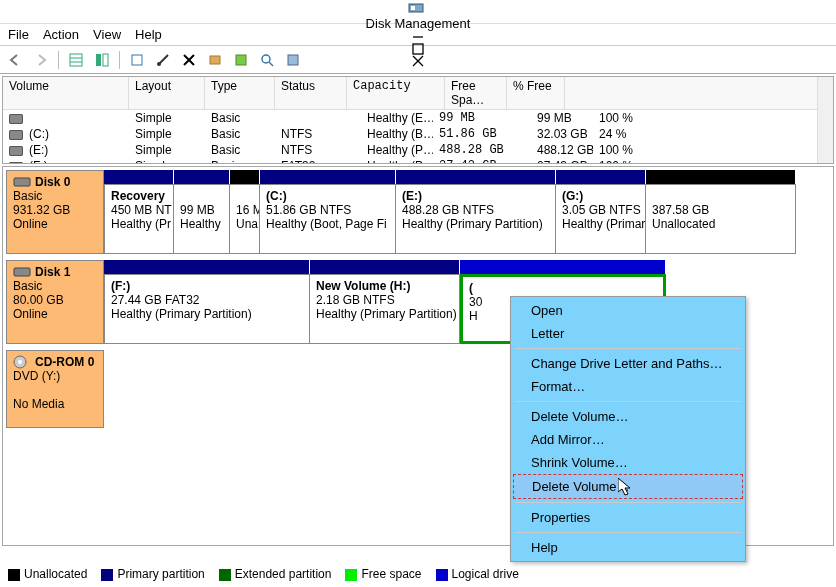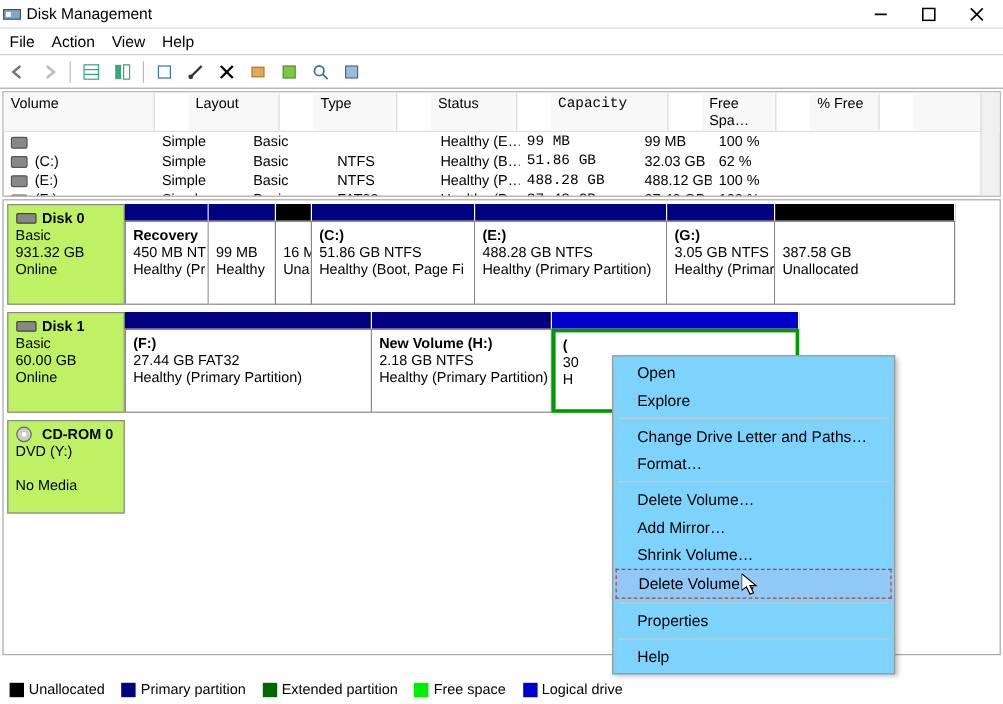--- a/index.html
+++ b/index.html
@@ -1,37 +1,37 @@
 <!DOCTYPE html>
 <html><head>
 <meta charset="utf-8">
 <style>
 * { margin: 0; padding: 0; box-sizing: border-box; font-family: "Segoe UI", Tahoma, sans-serif; font-size: 12px; }
 body { background: #fff; width: 836px; height: 587px; overflow: hidden; position: relative; }
-.titlebar { display: flex; align-items: center; height: 24px; padding: 0 2px; border-bottom: 1px solid #ddd; }
+.titlebar { display: flex; align-items: center; height: 24px; padding: 0 2px; border-bottom: 1px solid #ddd; flex-direction: column; }
 .titlebar .icon { width: 16px; height: 16px; margin-right: 4px; display:inline-flex; align-items:center; justify-content:center; }
 .titlebar .title { flex: 1; font-size: 13px; }
 .titlebar .winbtn { width: 40px; height: 22px; display:flex; align-items:center; justify-content:center; }
 .menubar { display: flex; gap: 14px; padding: 3px 8px; border-bottom: 1px solid #ccc; }
 .menubar span { font-size: 13px; }
 .toolbar { display: flex; align-items: center; gap: 4px; padding: 2px 4px; border-bottom: 1px solid #a7a7a7; height: 28px; }
 .toolbar .tbtn { width: 22px; height: 22px; display:flex; align-items:center; justify-content:center; border:1px solid transparent; }
 .toolbar .sep { width:1px; height:18px; background:#bbb; margin:0 2px;}
 .table-wrap { border: 1px solid #a7a7a7; margin: 2px; height: 88px; overflow: hidden; position: relative; }
-.table-header { display: flex; background: #fff; border-bottom: 1px solid #ddd; gap: 28px; }
+.table-header { display: flex; background: #fff; border-bottom: 1px solid #ddd; }
 .th { border-right: 1px solid #ddd; background: #f8f8f8; padding: 2px 6px; font-size: 12px; }
 .tbody { overflow:hidden; }
 .tr { display: flex; padding: 1px 0; }
 .td { padding: 0 6px; font-size: 12px; white-space: nowrap; overflow: hidden; }
 .col-vol{width:126px;} .col-layout{width:76px;} .col-type{width:70px;} .col-fs{width:86px;} .col-status{width:72px;} .col-cap{width:98px;font-family:Liberation Mono, monospace;} .col-free{width:62px;} .col-pct{width:58px;}
 .disk-icon { display:inline-block; width:14px; height:10px; background:#888; border-radius:2px; margin-right:6px; vertical-align:middle; position:relative; box-shadow: inset 0 0 0 1px #555;}
 
 .graphical { border: 1px solid #a7a7a7; margin: 2px; height: 380px; overflow: auto; position: relative; padding:3px; }
 .disk-row { display: flex; margin-bottom: 6px; }
-.disk-label { width: 98px; border: 1px solid #888; padding: 4px 6px; background:#bef264; }
+.disk-label { width: 98px; border: 1px solid #888; padding: 4px 6px; background:#fdba74; }
 .disk-label .dname { font-weight: bold; }
 .disk-label .dinfo { font-size: 12px; }
 .parts { flex: 1; display: flex; flex-direction: column; }
 .parts-bar { display: flex; height: 14px; }
 .parts-bar .bseg { border-right: 1px solid #fff; }
 .parts-body { display: flex; flex: 1; }
 .part { border: 1px solid #888; border-left: none; padding: 4px 6px; background: #fff; overflow: hidden; }
 .part:first-child { border-left: 1px solid #888; }
 .part .pname { font-weight: bold; white-space:nowrap; }
 .part .pinfo { font-size: 12px; white-space:nowrap; }
@@ -174,21 +174,21 @@
         <div class="td col-pct">100 %</div>
       </div>
       <div class="tr">
         <div class="td col-vol"><span class="disk-icon"></span>(C:)</div>
         <div class="td col-layout">Simple</div>
         <div class="td col-type">Basic</div>
         <div class="td col-fs">NTFS</div>
         <div class="td col-status">Healthy (B…</div>
         <div class="td col-cap">51.86 GB</div>
         <div class="td col-free">32.03 GB</div>
-        <div class="td col-pct">62 %</div>
+        <div class="td col-pct">24 %</div>
       </div>
       <div class="tr">
         <div class="td col-vol"><span class="disk-icon"></span>(E:)</div>
         <div class="td col-layout">Simple</div>
         <div class="td col-type">Basic</div>
         <div class="td col-fs">NTFS</div>
         <div class="td col-status">Healthy (P…</div>
         <div class="td col-cap">488.28 GB</div>
         <div class="td col-free">488.12 GB</div>
         <div class="td col-pct">100 %</div>
@@ -271,21 +271,21 @@
     </div>
     <div class="disk-row" style="height: 84px;">
       <div class="disk-label">
         <div style="display:flex;align-items:center;gap:4px">
           <svg width="18" height="14">
             <rect x="1" y="3" width="16" height="8" rx="1" fill="#888" stroke="#444"></rect>
           </svg>
           <span class="dname">Disk 1</span>
         </div>
         <div class="dinfo">Basic</div>
-        <div class="dinfo">60.00 GB</div>
+        <div class="dinfo">80.00 GB</div>
         <div class="dinfo">Online</div>
       </div>
       <div class="parts">
         <div class="parts-bar">
           <div class="bseg" style="width: 206px; background: rgb(0, 0, 128);"></div>
           <div class="bseg" style="width: 150px; background: rgb(0, 0, 128);"></div>
           <div class="bseg" style="width: 206px; background: rgb(0, 0, 204);"></div>
         </div>
         <div class="parts-body">
           <div class="part" style="width: 206px;">
@@ -326,21 +326,21 @@
 <div class="legend">
   <span><span class="sw" style="background:#000"></span><span>Unallocated</span></span>
   <span><span class="sw" style="background:#000080"></span><span>Primary partition</span></span>
   <span><span class="sw" style="background:#006600"></span><span>Extended partition</span></span>
   <span><span class="sw" style="background:#00ee00"></span><span>Free space</span></span>
   <span><span class="sw" style="background:#0000cc"></span><span>Logical drive</span></span>
 </div>
 
 <div class="context-menu">
   <div class="mi">Open</div>
-  <div class="mi">Explore</div>
+  <div class="mi">Letter</div>
   <div class="msep"></div>
   <div class="mi">Change Drive Letter and Paths…</div>
   <div class="mi">Format…</div>
   <div class="msep"></div>
   <div class="mi">Delete Volume…</div>
   <div class="mi">Add Mirror…</div>
   <div class="mi">Shrink Volume…</div>
   <div class="mi danger highlight">Delete Volume…</div>
   <div class="msep"></div>
   <div class="mi">Properties</div>

